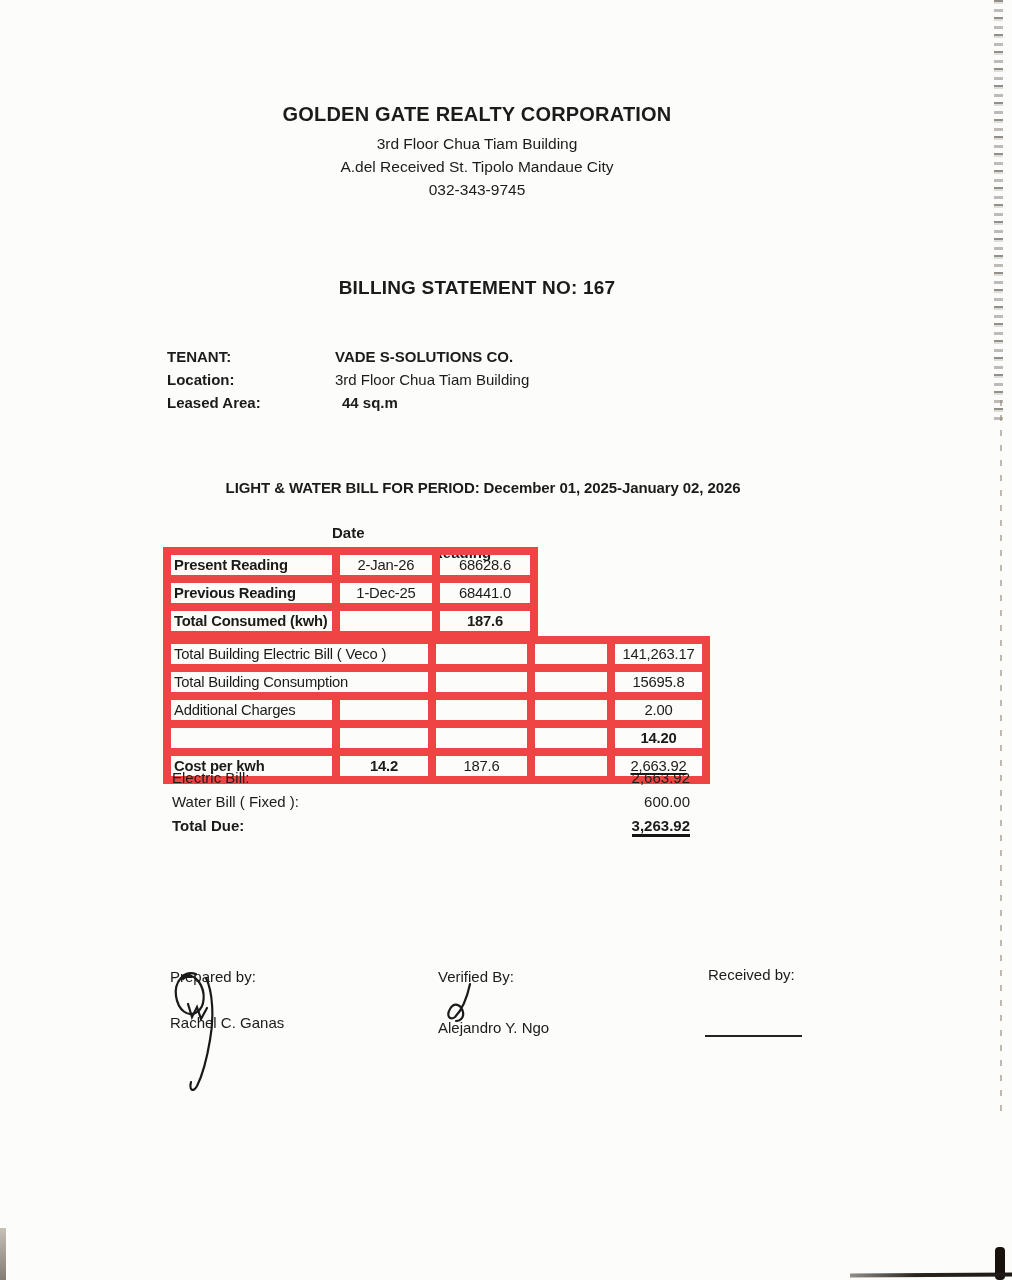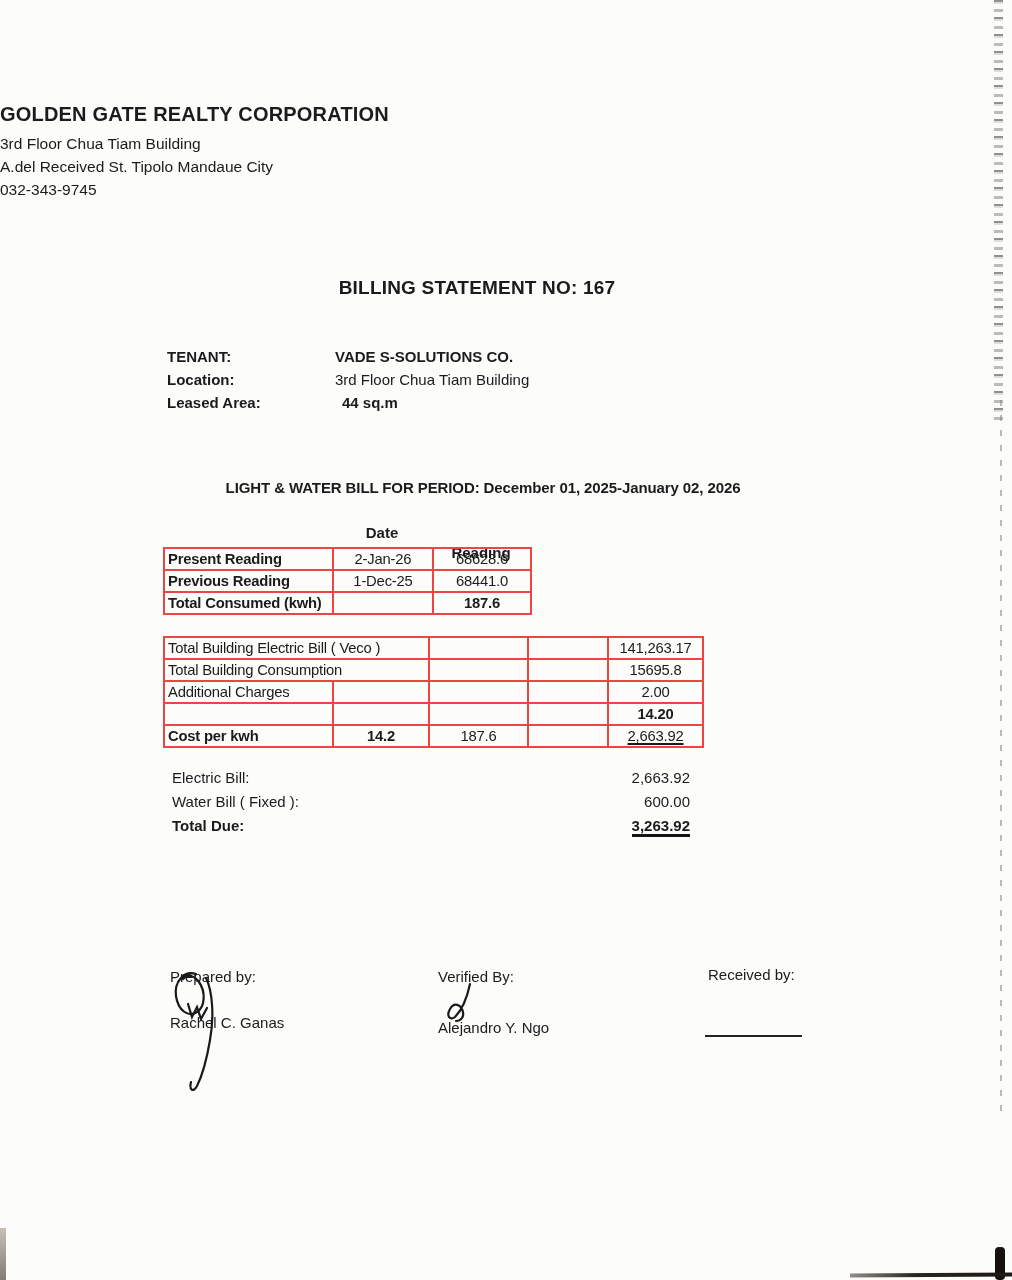--- a/index.html
+++ b/index.html
@@ -7,48 +7,48 @@
     width:1012px;height:1280px;position:relative;overflow:hidden;
     background:#fcfcfa;
     font-family:"Liberation Sans", sans-serif;
     color:#1b1b1b;
   }
   .abs{position:absolute;}
   .center{text-align:center;}
   .bold{font-weight:700;}
 
   
-  .header{left:0;top:103px;width:954px;}
+  .header{left:0;top:103px;width:954px;text-align:center;}
   .company{font-size:20px;font-weight:700;letter-spacing:.2px;}
   .hline{font-size:15.5px;line-height:23px;}
   .hline.first{margin-top:6px;}
 
   
   .stmt-title{left:0;top:277px;width:954px;font-size:19px;font-weight:700;letter-spacing:.2px;}
 
   
   .info{left:167px;top:345px;font-size:15px;}
   .info-row{display:flex;height:23px;line-height:23px;}
   .info-label{width:168px;font-weight:700;}
   .info-val{white-space:nowrap;}
   .info-val.pad{padding-left:7px;}
 
   
   .period{left:0;top:479px;width:966px;font-size:15px;font-weight:700;letter-spacing:-0.1px;}
 
   
   table{border-collapse:collapse;table-layout:fixed;}
-  td{border:2px solid #ef4444;height:20px;padding:0 3px;font-size:14.8px;letter-spacing:-0.2px;overflow:hidden;white-space:nowrap;}
+  td{border:8px solid #ef4444;height:20px;padding:0 3px;font-size:14.8px;letter-spacing:-0.2px;overflow:hidden;white-space:nowrap;}
   td.lbl{text-align:left;font-weight:700;}
   td.lbl-reg{text-align:left;font-weight:400;}
   td.ctr{text-align:center;font-weight:400;}
   td.ctr.bold{font-weight:700;}
   .underl{text-decoration:underline;text-decoration-thickness:2px;text-underline-offset:2px;}
 
-  .read-hdr{top:524px;font-size:15px;font-weight:700;text-align:center;}
+  .read-hdr{top:524px;font-size:15px;font-weight:700;}
   .read-hdr.date{left:332px;width:100px;}
   .read-hdr.reading{left:432px;width:98px;margin-top:20px;}
   .readings{left:163px;top:547px;}
   .charges{left:163px;top:636px;}
 
   
   .summary{left:172px;top:766px;font-size:15px;}
   .sum-label{position:absolute;left:0;height:24px;line-height:24px;white-space:nowrap;}
   .sum-value{position:absolute;left:328px;width:190px;height:24px;line-height:24px;text-align:right;white-space:nowrap;}
   .total-underline{border-bottom:3px solid #161616;padding-bottom:0px;}

